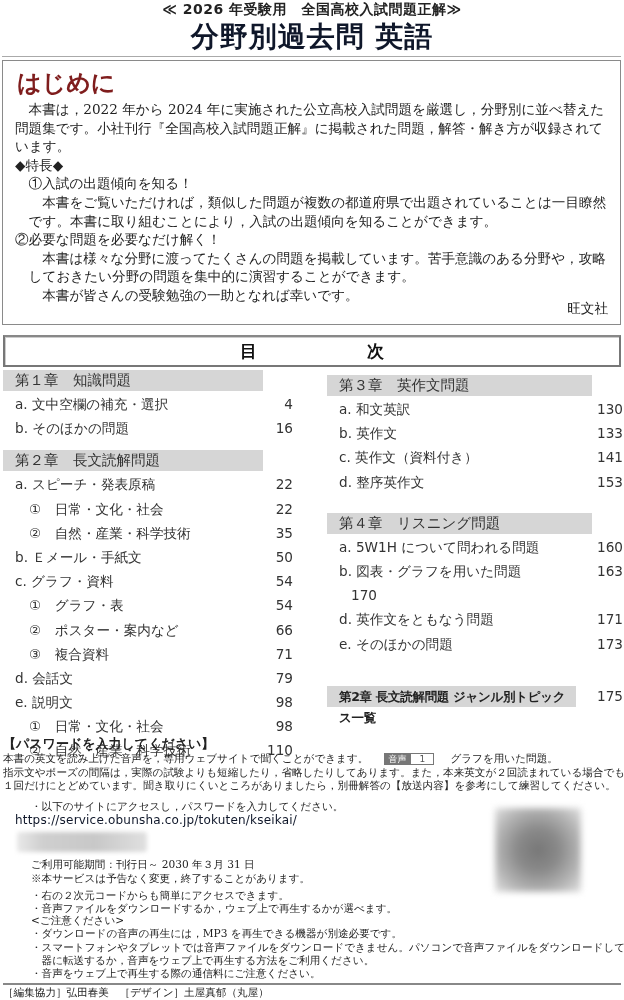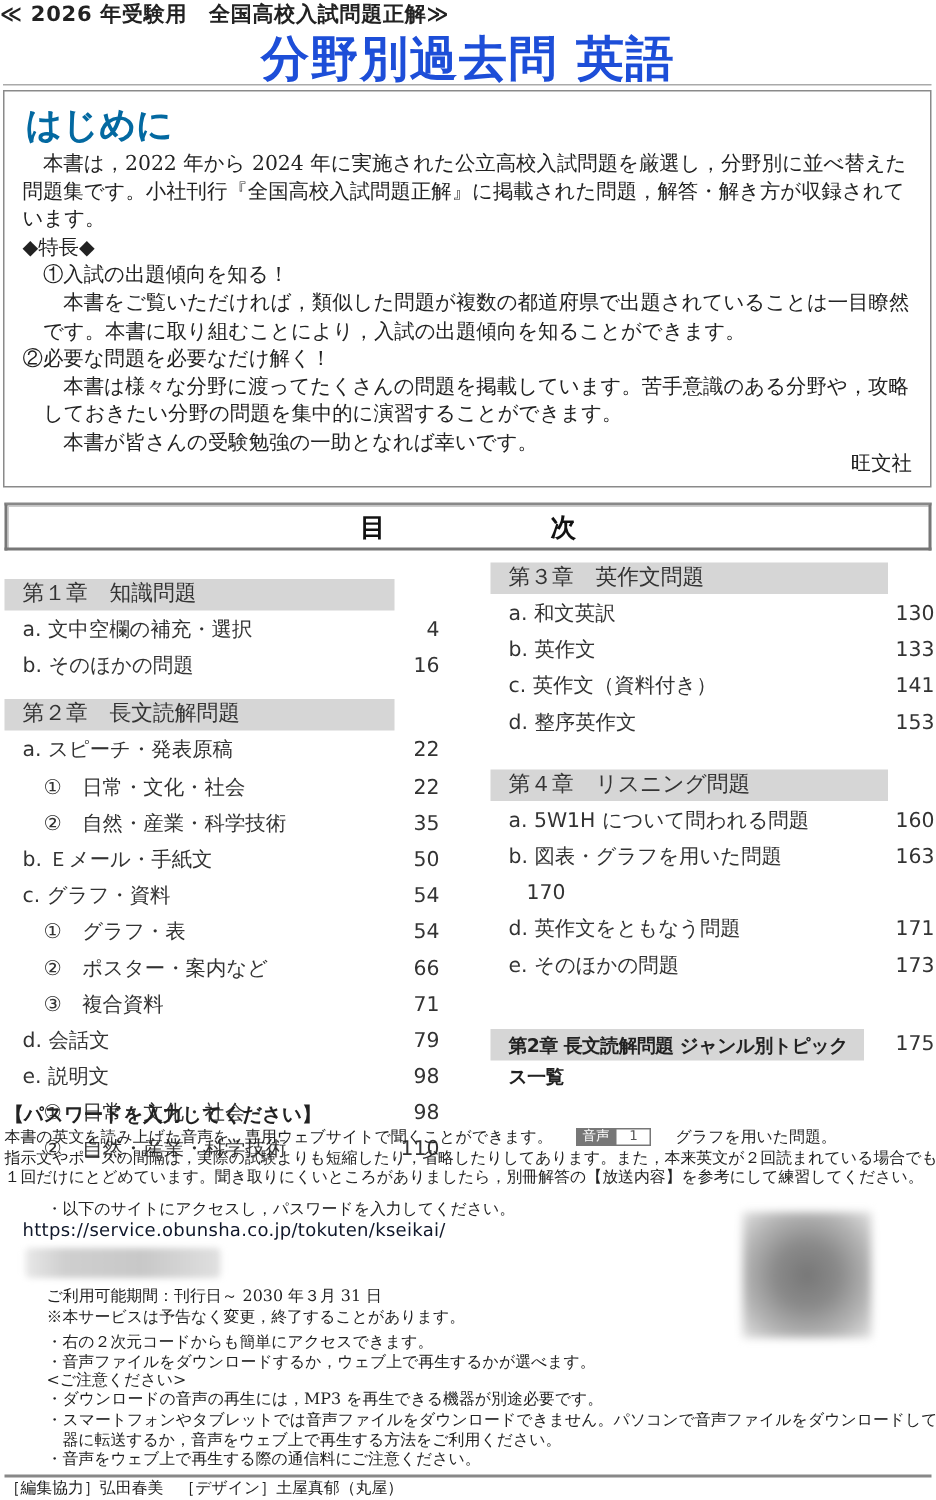--- a/index.html
+++ b/index.html
@@ -1,40 +1,40 @@
 <!DOCTYPE html>
 <html><head>
 <meta charset="utf-8">
 <style>
   * { box-sizing: border-box; margin: 0; padding: 0; }
   html, body { width: 624px; height: 1000px; background: #ffffff; overflow: hidden; }
   body { position: relative; color: #1a1a1a; font-family: "DejaVu Serif", "Liberation Serif", serif; }
 
-  .series-line { position: absolute; top: 1px; left: 0; width: 624px; 
+  .series-line { position: absolute; top: 1px; left: 0; width: 624px; text-align: center;
     font-family: "DejaVu Sans", "Liberation Sans", sans-serif; font-size: 14px; font-weight: bold; color: #222; letter-spacing: 0.5px; }
   .main-title { position: absolute; top: 18px; left: 0; width: 624px; text-align: center;
-    font-family: "DejaVu Sans", "Liberation Sans", sans-serif; font-size: 32px; font-weight: bold; color: #1d4ed8; letter-spacing: 1px; }
+    font-family: "DejaVu Sans", "Liberation Sans", sans-serif; font-size: 28px; font-weight: bold; color: #0f172a; letter-spacing: 1px; }
 
   .intro-box { position: absolute; top: 60px; left: 2px; width: 619px; height: 265px;
     border: 1.5px solid #8a8a8a; background: #fff; }
-  .intro-heading { position: absolute; top: 6px; left: 14px; font-size: 24px; color: #0369a1; }
+  .intro-heading { position: absolute; top: 6px; left: 14px; font-size: 24px; color: #7f1d1d; }
   .intro-body { position: absolute; top: 39px; left: 12px; width: 596px; font-size: 13.6px; line-height: 18.6px; color: #222; }
   .intro-body p { margin: 0; }
   .ind1 { text-indent: 1em; }
   .ind-block { padding-left: 1em; }
   .ind2 { padding-left: 1em; text-indent: 1em; }
   .publisher { position: absolute; right: 12px; bottom: 6px; font-size: 13.6px; color: #222; }
 
   .toc-bar { position: absolute; top: 335px; left: 3px; width: 618px; height: 32px;
     border: 2px solid #777; border-top-color: #888; box-shadow: inset 1px 1px 0 #ccc;
     display: flex; justify-content: center; align-items: center; gap: 110px;
     font-family: "DejaVu Sans", "Liberation Sans", sans-serif; font-size: 17px; font-weight: bold; color: #111; }
 
   .toc-col { position: absolute; font-family: "DejaVu Sans", "Liberation Sans", sans-serif; color: #333; }
-  .toc-left { top: 386px; left: 3px; width: 290px; }
+  .toc-left { top: 370px; left: 3px; width: 290px; }
   .toc-right { top: 375px; left: 327px; width: 296px; }
   .chap-head { background: #d6d6d6; height: 21px; font-size: 14.5px; line-height: 21px; padding-left: 12px; color: #333; margin-bottom: 1px; }
   .toc-left .chap-head { width: 260px; }
   .toc-right .chap-head { width: 265px; }
   .toc-row { height: 24.2px; font-size: 13.6px; line-height: 24.2px; display: flex; justify-content: space-between; color: #333; }
   .toc-row .lbl { padding-left: 12px; white-space: nowrap; text-align: center; }
   .toc-row.sub .lbl { padding-left: 26px; }
   .toc-row .pg { text-align: right; padding-right: 0; }
   .toc-left .toc-row .pg { width: 40px; }
   .toc-right .toc-row .pg { width: 50px; }

